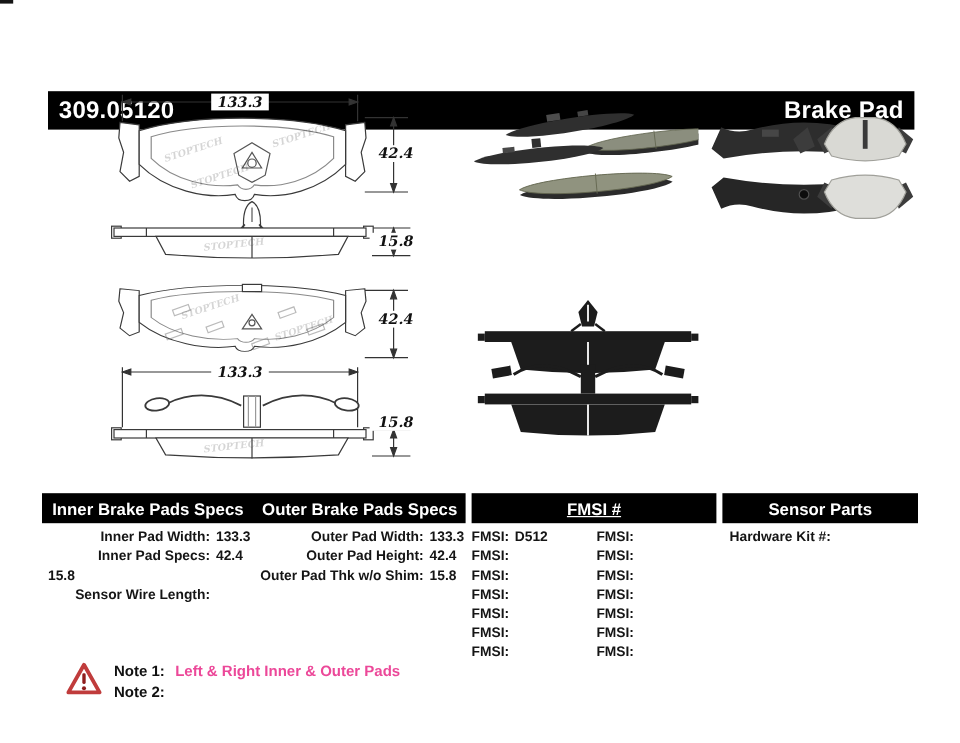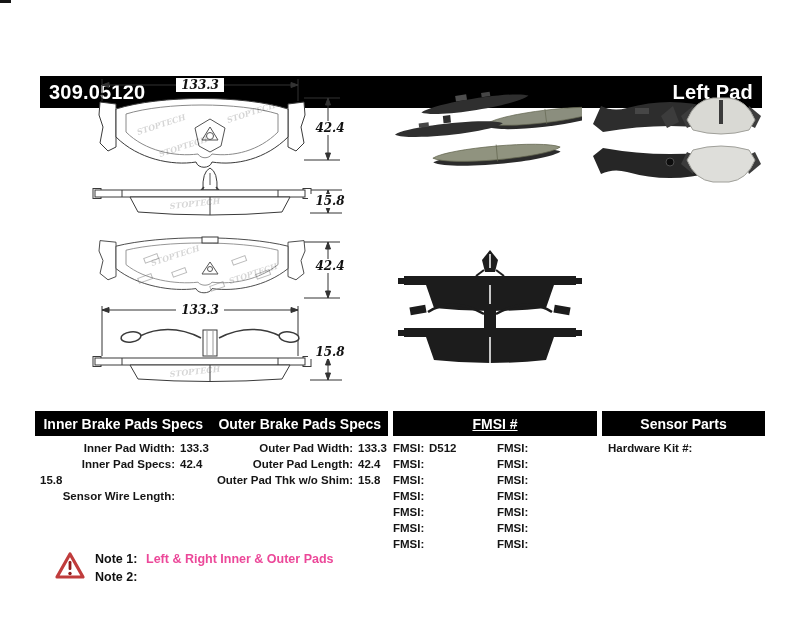--- a/index.html
+++ b/index.html
@@ -52,21 +52,21 @@
 </style>
 </head>
 <body>
 
 <div id="page">
 
   <div class="corner-mark"></div>
 
   <div class="topbar">
     <span>309.05120</span>
-    <span>Left Pad</span>
+    <span>Brake Pad</span>
   </div>
 
   <svg style="left:60px; top:75px;" width="290" height="150" viewBox="0 0 290 150">
     <g stroke="#333" stroke-width="1" fill="none">
       <line x1="42" y1="10" x2="238" y2="10"></line>
       <line x1="42" y1="4" x2="42" y2="26"></line>
       <line x1="238" y1="4" x2="238" y2="26"></line>
       <polygon points="42,10 49,7.5 49,12.5" fill="#333"></polygon>
       <polygon points="238,10 231,7.5 231,12.5" fill="#333"></polygon>
       <line x1="268" y1="23" x2="268" y2="85"></line>
@@ -282,21 +282,21 @@
         <span class="val"></span>
       </div>
   </div>
 
   <div class="col outer-col">
     <div class="row">
         <span class="lbl">Outer Pad Width:</span>
         <span class="val">133.3</span>
       </div>
     <div class="row">
-        <span class="lbl">Outer Pad Length:</span>
+        <span class="lbl">Outer Pad Height:</span>
         <span class="val">42.4</span>
       </div>
     <div class="row">
         <span class="lbl">Outer Pad Thk w/o Shim:</span>
         <span class="val">15.8</span>
       </div>
   </div>
 
   <div class="col fmsi-col1">
     <div class="row">

